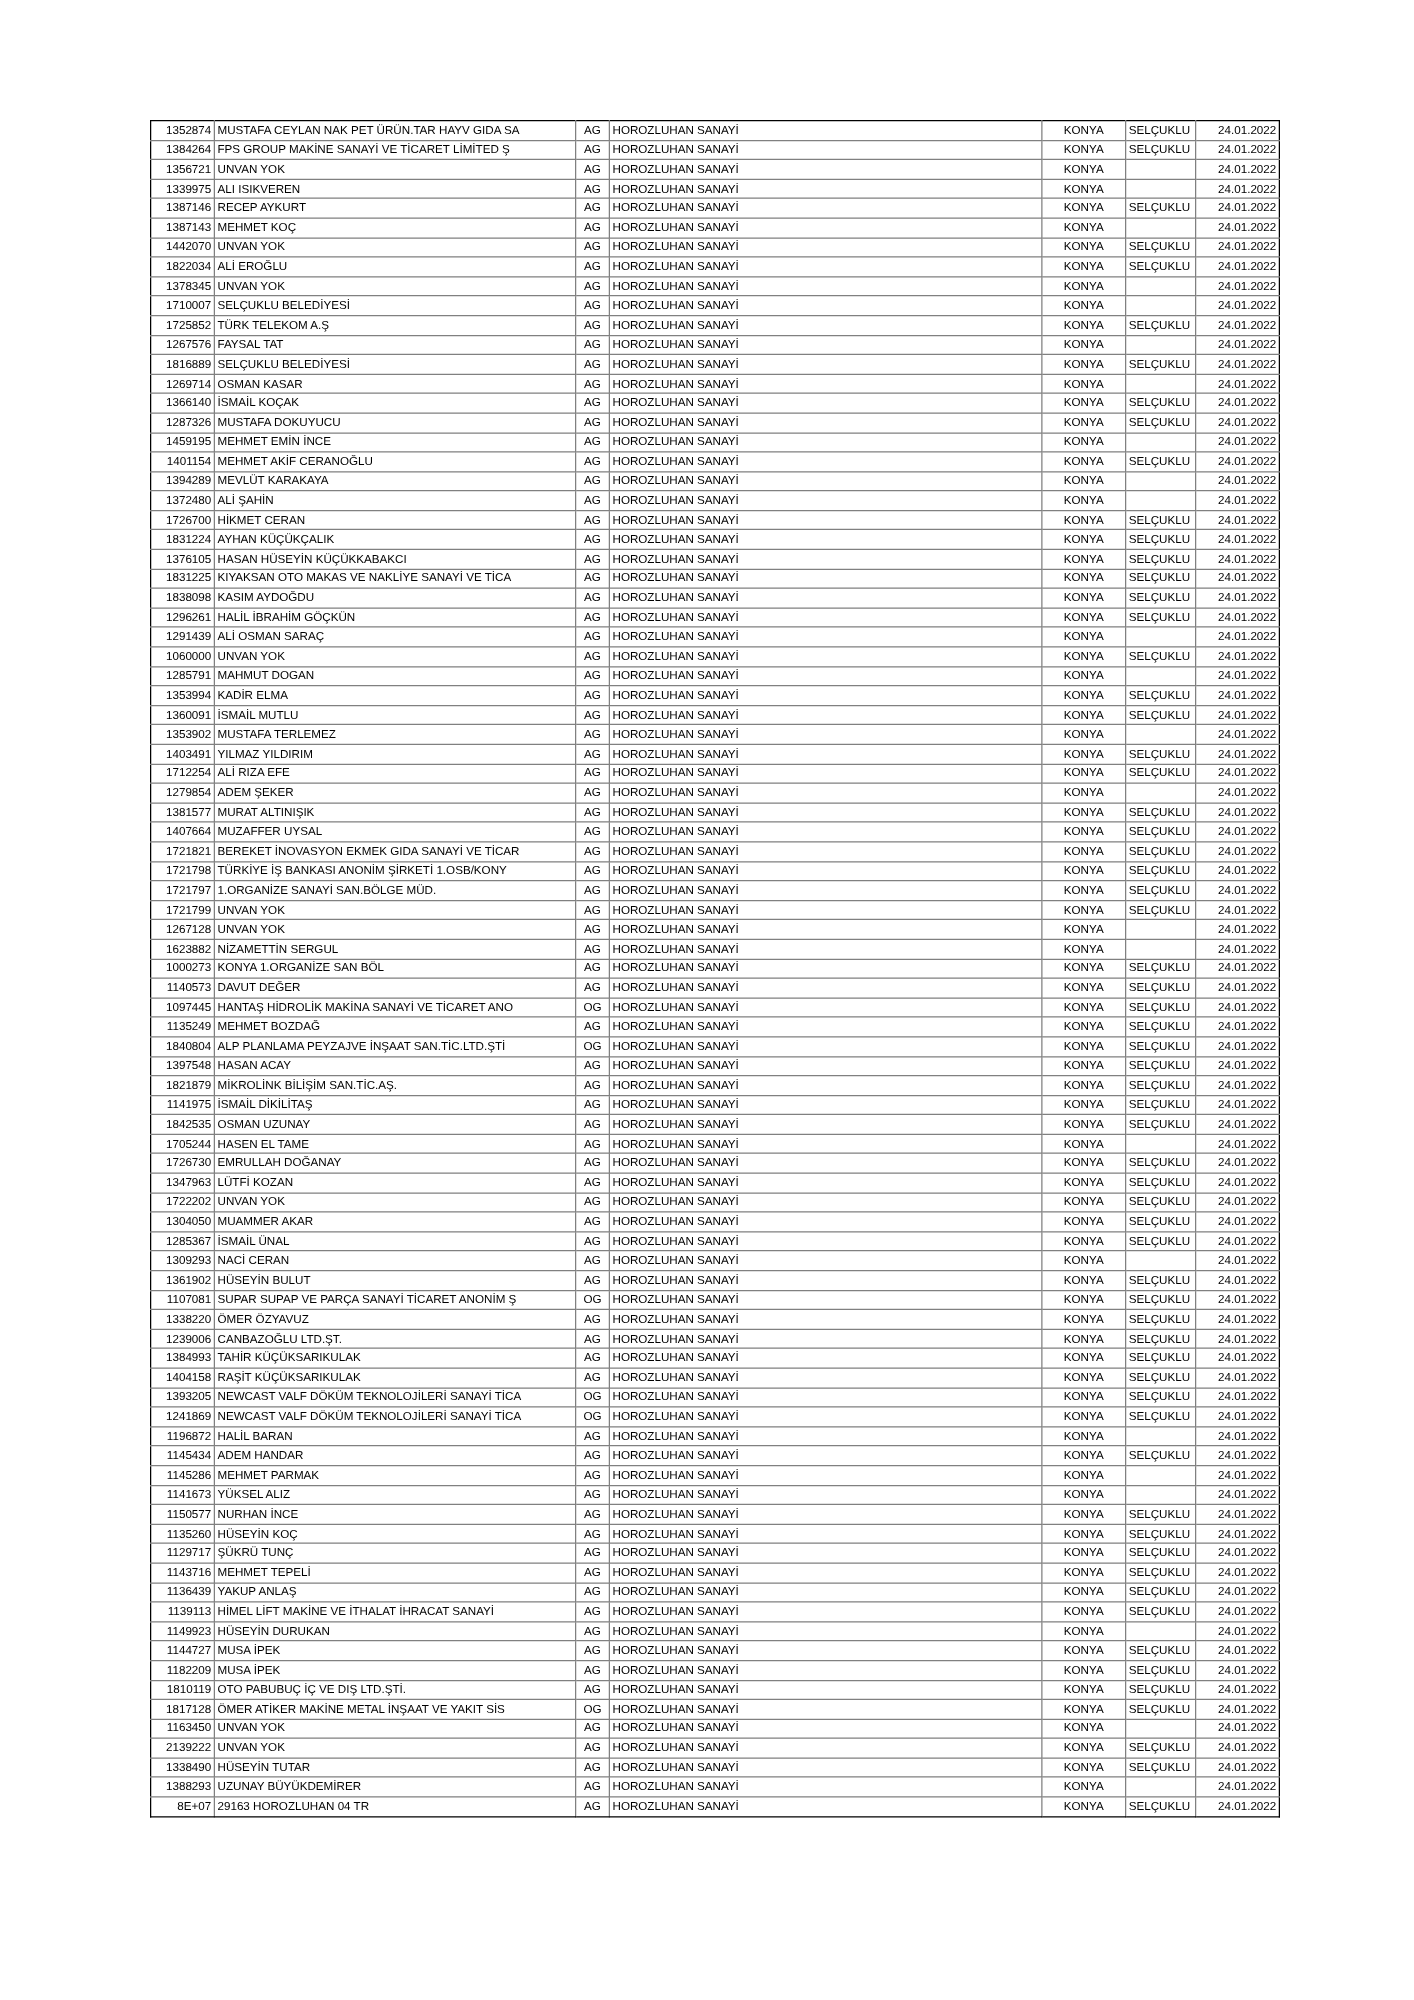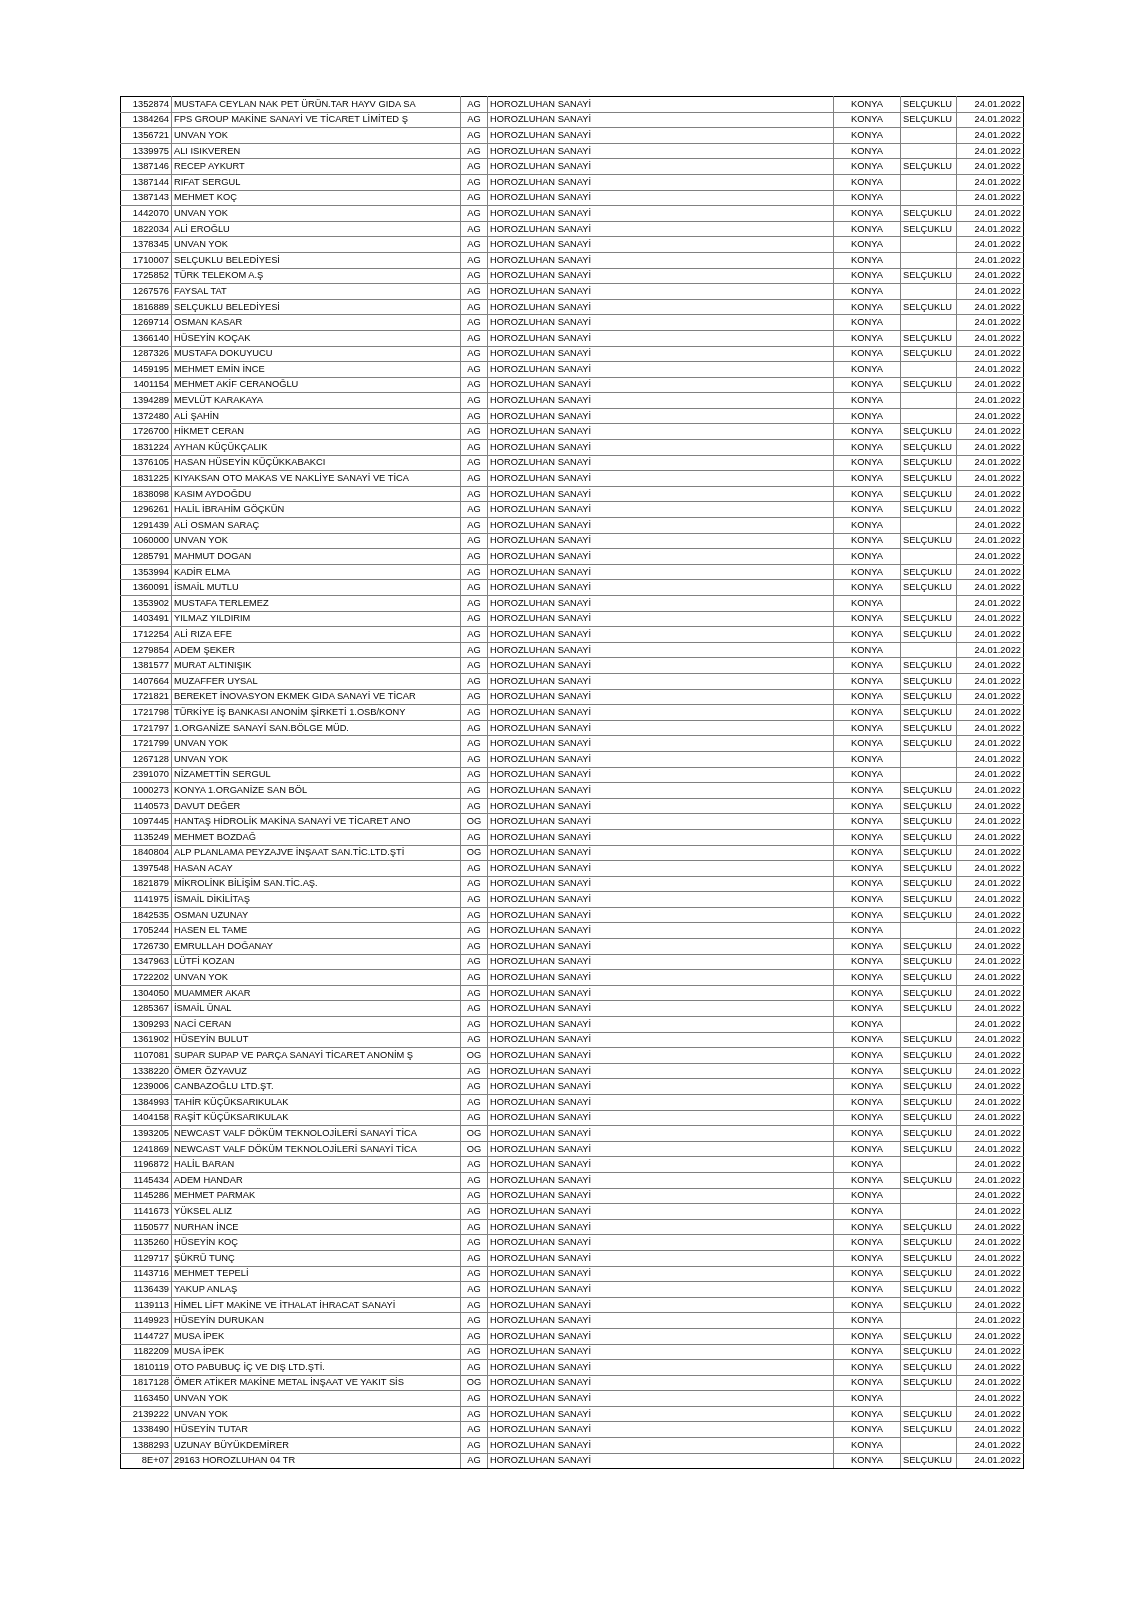--- a/index.html
+++ b/index.html
@@ -113,29 +113,20 @@
         <tr>
           <td class="id">1387146</td>
           <td class="name">RECEP AYKURT</td>
           <td class="type">AG</td>
           <td class="fac">HOROZLUHAN SANAYİ</td>
           <td class="city">KONYA</td>
           <td class="dist">SELÇUKLU</td>
           <td class="date">24.01.2022</td>
         </tr>
         <tr>
-          <td class="id">1387144</td>
-          <td class="name">RIFAT SERGUL</td>
-          <td class="type">AG</td>
-          <td class="fac">HOROZLUHAN SANAYİ</td>
-          <td class="city">KONYA</td>
-          <td class="dist"></td>
-          <td class="date">24.01.2022</td>
-        </tr>
-        <tr>
           <td class="id">1387143</td>
           <td class="name">MEHMET KOÇ</td>
           <td class="type">AG</td>
           <td class="fac">HOROZLUHAN SANAYİ</td>
           <td class="city">KONYA</td>
           <td class="dist"></td>
           <td class="date">24.01.2022</td>
         </tr>
         <tr>
           <td class="id">1442070</td>
@@ -204,21 +195,21 @@
           <td class="id">1269714</td>
           <td class="name">OSMAN KASAR</td>
           <td class="type">AG</td>
           <td class="fac">HOROZLUHAN SANAYİ</td>
           <td class="city">KONYA</td>
           <td class="dist"></td>
           <td class="date">24.01.2022</td>
         </tr>
         <tr>
           <td class="id">1366140</td>
-          <td class="name">HÜSEYİN KOÇAK</td>
+          <td class="name">İSMAİL KOÇAK</td>
           <td class="type">AG</td>
           <td class="fac">HOROZLUHAN SANAYİ</td>
           <td class="city">KONYA</td>
           <td class="dist">SELÇUKLU</td>
           <td class="date">24.01.2022</td>
         </tr>
         <tr>
           <td class="id">1287326</td>
           <td class="name">MUSTAFA DOKUYUCU</td>
           <td class="type">AG</td>
@@ -455,21 +446,21 @@
         <tr>
           <td class="id">1267128</td>
           <td class="name">UNVAN YOK</td>
           <td class="type">AG</td>
           <td class="fac">HOROZLUHAN SANAYİ</td>
           <td class="city">KONYA</td>
           <td class="dist"></td>
           <td class="date">24.01.2022</td>
         </tr>
         <tr>
-          <td class="id">2391070</td>
+          <td class="id">1623882</td>
           <td class="name">NİZAMETTİN SERGUL</td>
           <td class="type">AG</td>
           <td class="fac">HOROZLUHAN SANAYİ</td>
           <td class="city">KONYA</td>
           <td class="dist"></td>
           <td class="date">24.01.2022</td>
         </tr>
         <tr>
           <td class="id">1000273</td>
           <td class="name">KONYA 1.ORGANİZE SAN BÖL</td>

